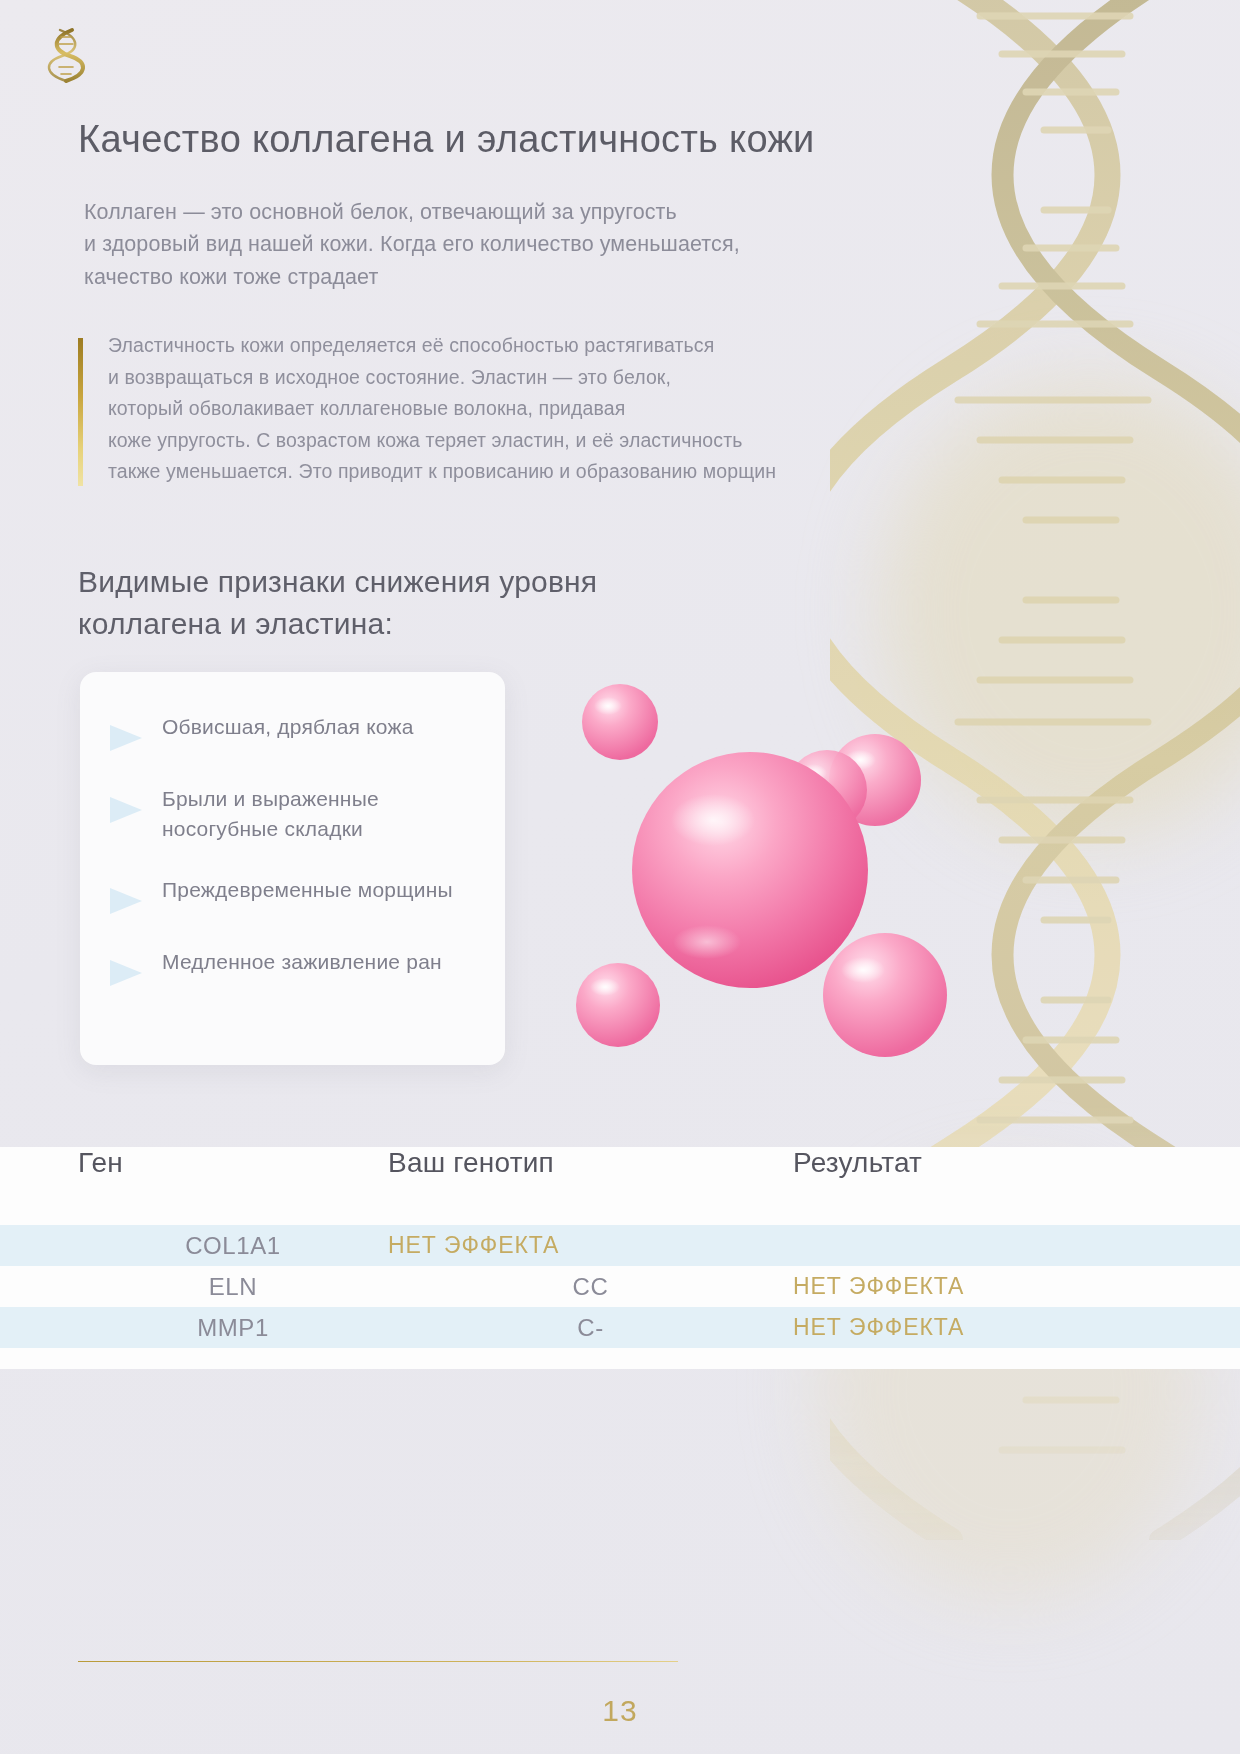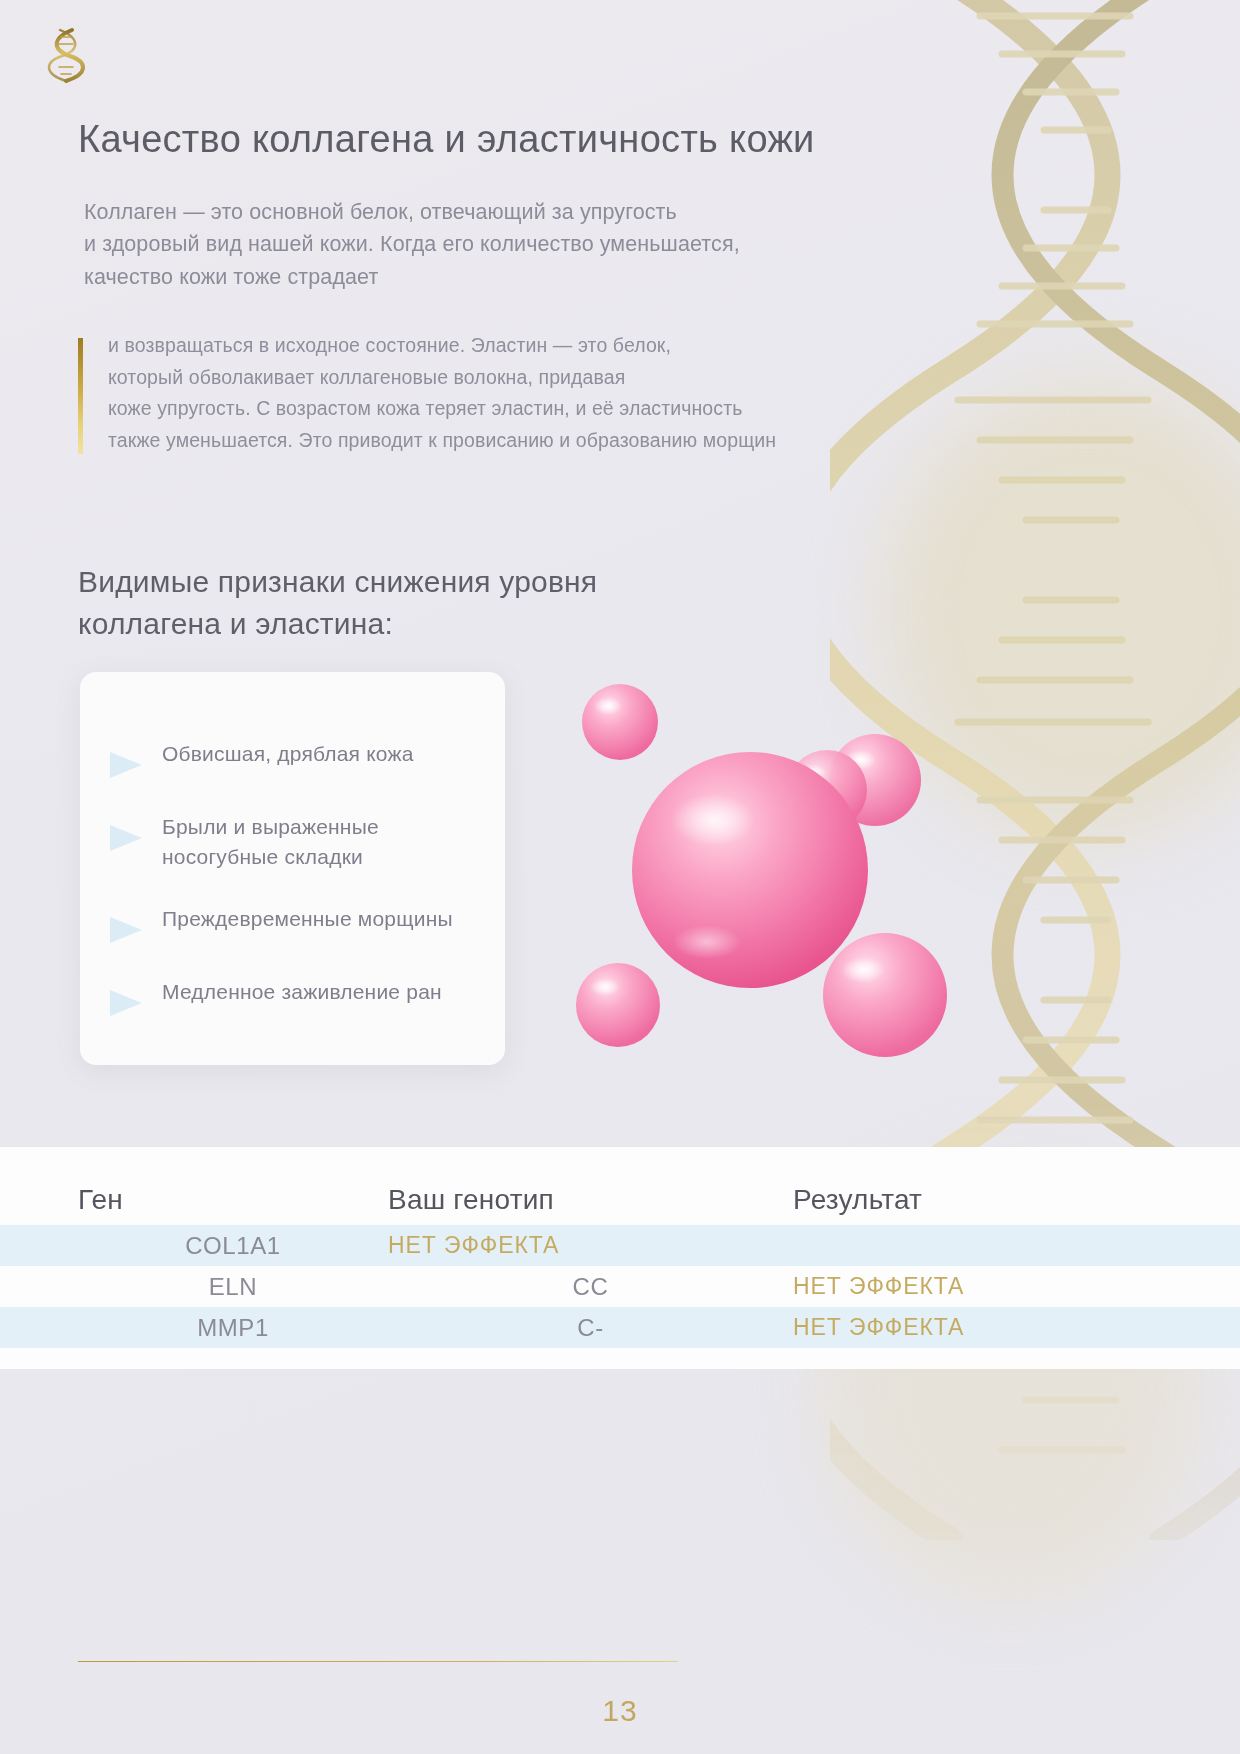--- a/index.html
+++ b/index.html
@@ -122,21 +122,20 @@
     background: #fbfbfc;
     border-radius: 16px;
     box-shadow: 0 6px 26px rgba(120,120,140,0.12);
     padding: 36px 26px 26px 26px;
     box-sizing: border-box;
   }
   .sign-row {
     display: flex;
     align-items: flex-start;
     margin-bottom: 26px;
-    margin-top: 27px;
   }
   .sign-row:last-child { margin-bottom: 0; }
   .sign-arrow {
     flex: 0 0 auto;
     width: 40px;
     margin-right: 16px;
     margin-top: 14px;
   }
   .sign-arrow svg { display:block; width: 40px; height: 32px; }
   .sign-text {
@@ -172,21 +171,21 @@
     position: absolute;
     left: 0; right: 0; top: 0;
   }
   .trow {
     display: flex;
     align-items: center;
     height: 41px;
     padding-left: 78px;
     box-sizing: border-box;
   }
-  .trow.head { height: 78px; align-items: flex-end; padding-bottom: 9px; }
+  .trow.head { height: 78px; align-items: flex-start; padding-bottom: 9px; }
   .trow.alt { background: #e3f0f7; }
   .c-gene  { width: 310px; }
   .c-geno  { width: 405px; }
   .c-res   { width: 380px; }
   .trow.head .c-gene,
   .trow.head .c-geno,
   .trow.head .c-res {
     font-size: 28px;
     font-weight: 300;
     color: #55555f;
@@ -322,20 +321,21 @@
 
   <div class="lead">
     <div>Коллаген — это основной белок, отвечающий за упругость</div>
     <div>и здоровый вид нашей кожи. Когда его количество уменьшается,</div>
     <div>качество кожи тоже страдает</div>
   </div>
 
   <div class="quote">
     <div class="quote-bar"></div>
     <div class="quote-text">
+      <div>Эластичность кожи определяется её способностью растягиваться</div>
       <div>и возвращаться в исходное состояние. Эластин — это белок,</div>
       <div>который обволакивает коллагеновые волокна, придавая</div>
       <div>коже упругость. С возрастом кожа теряет эластин, и её эластичность</div>
       <div>также уменьшается. Это приводит к провисанию и образованию морщин</div>
     </div>
   </div>
 
   <div class="h2">
     <div>Видимые признаки снижения уровня</div>
     <div>коллагена и эластина:</div>

